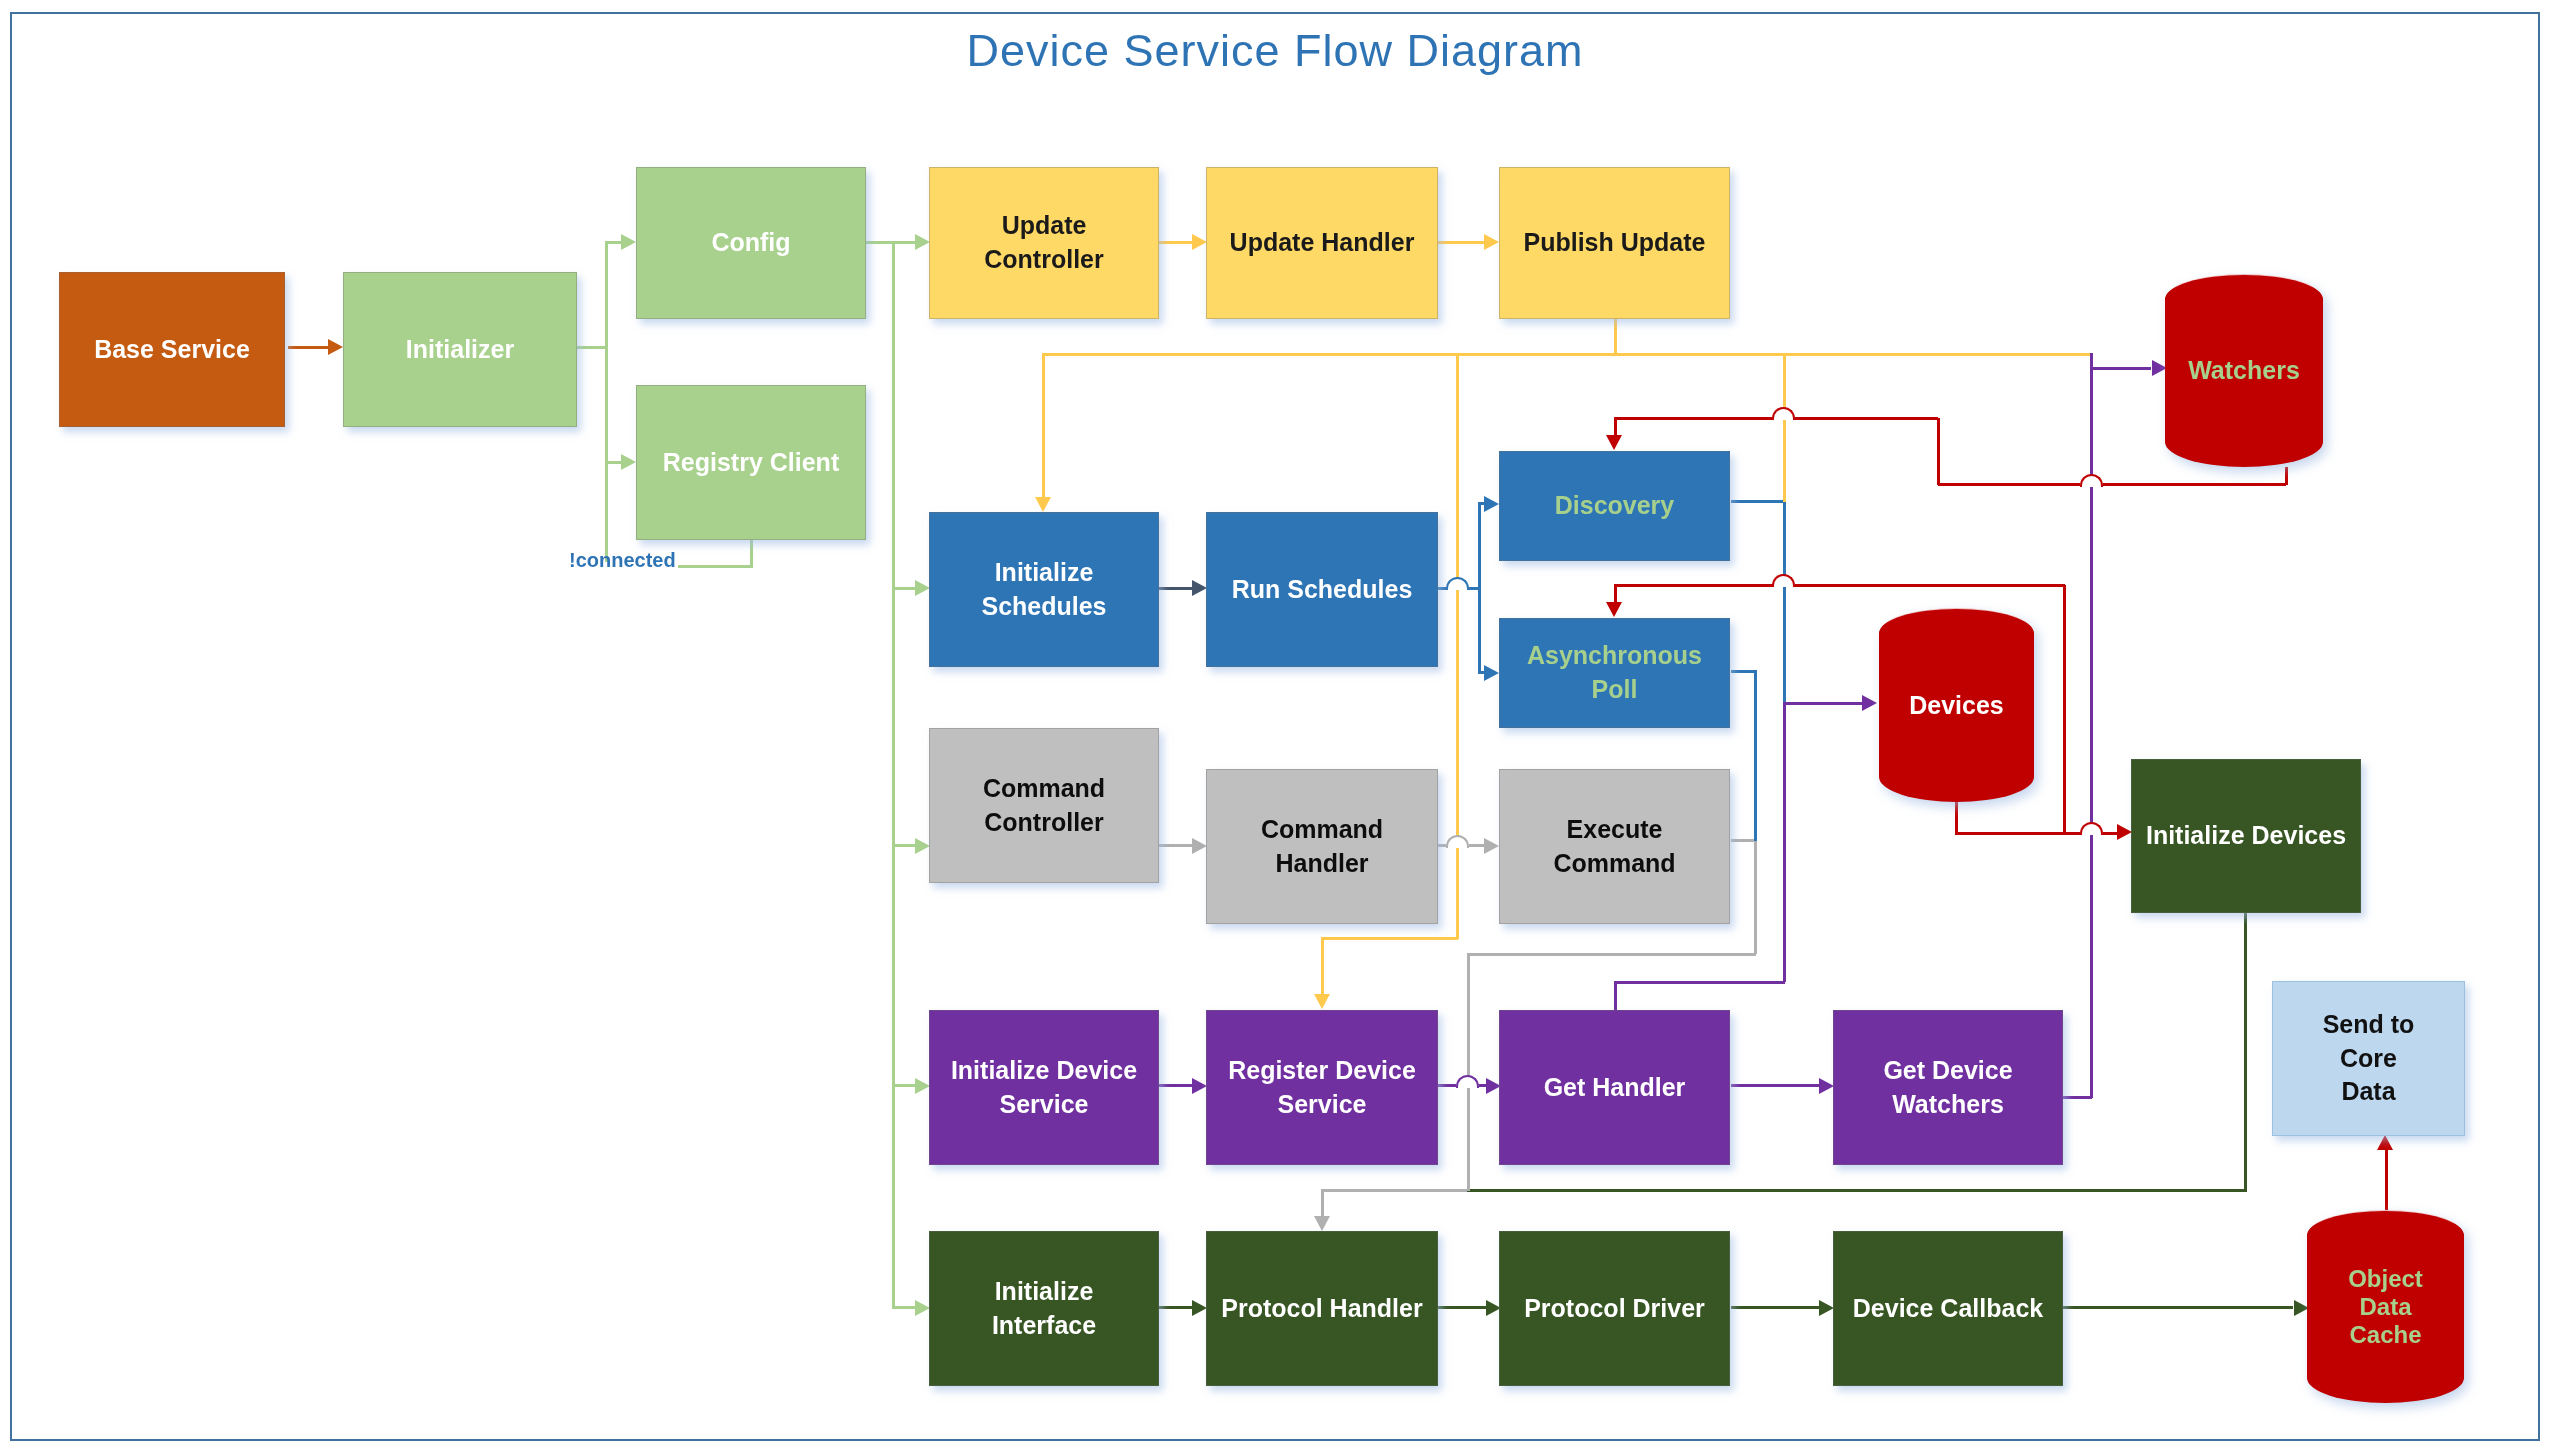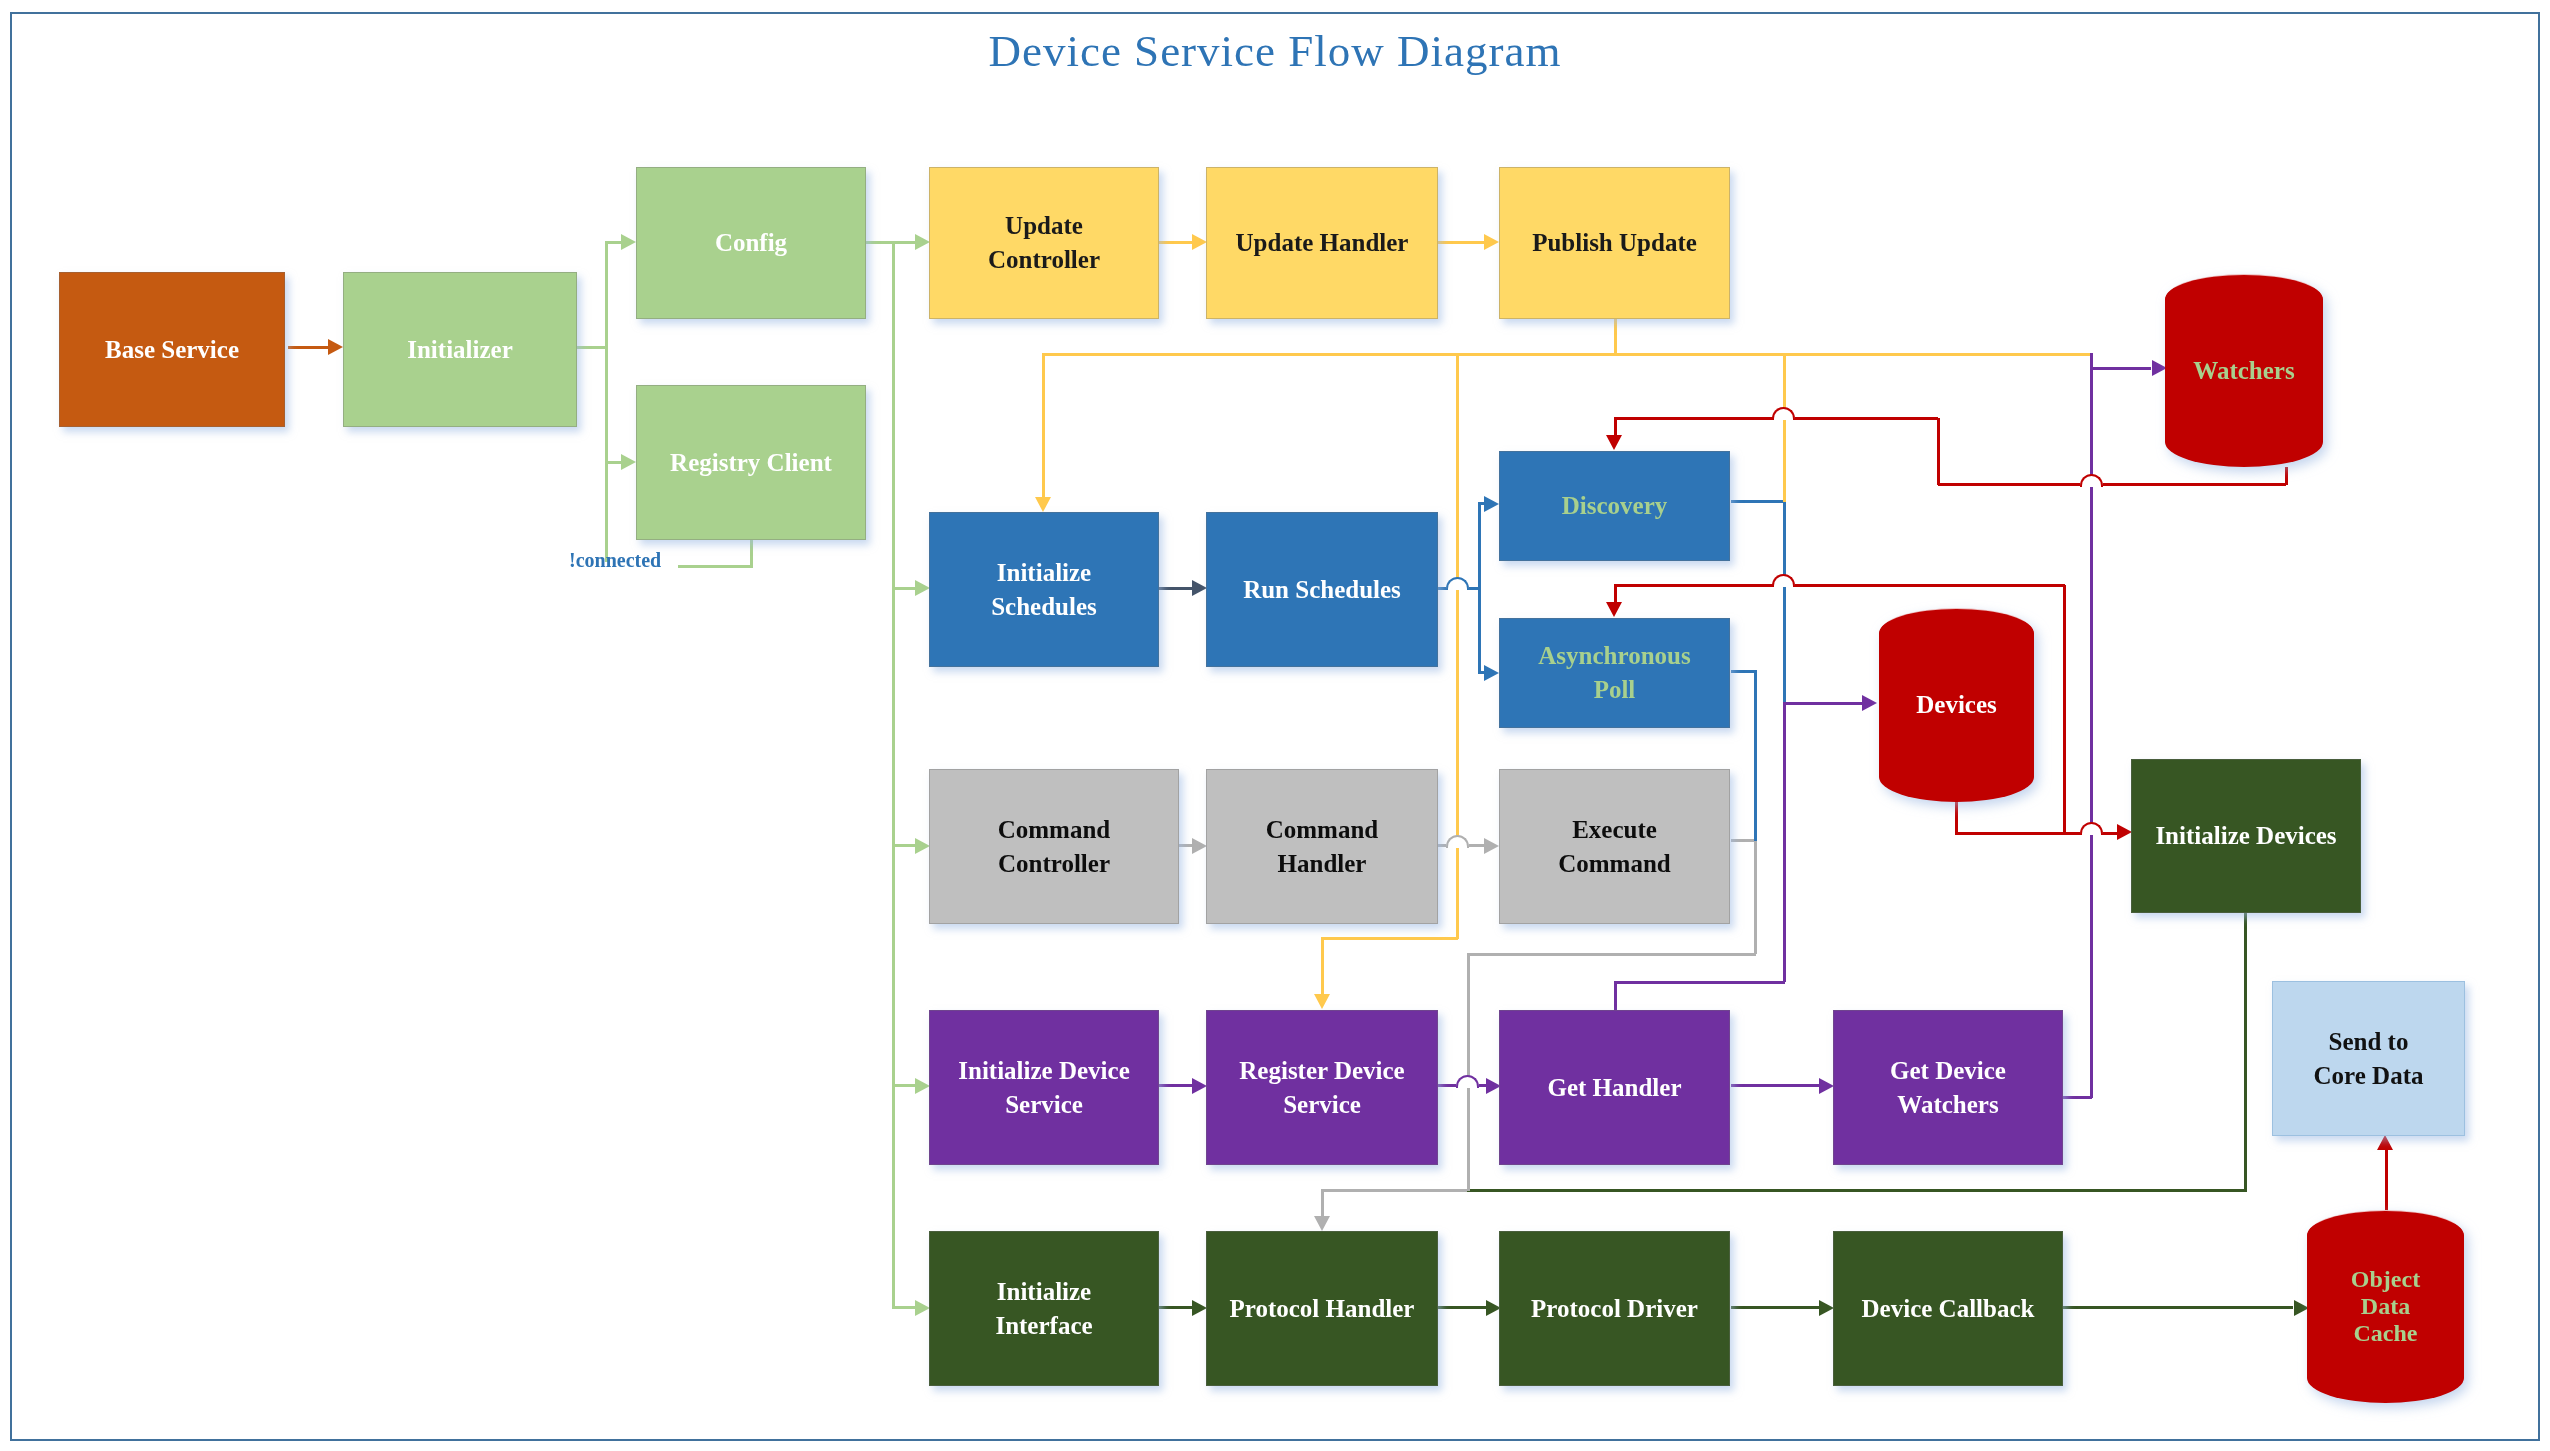--- a/index.html
+++ b/index.html
@@ -1,17 +1,17 @@
 <!DOCTYPE html>
 <html style="--p-orange: #C55A11; --p-light-green: #A9D18E; --p-yellow-box: #FFD966; --p-yellow-line: #FFC94D; --p-blue: #2E75B6; --p-slate: #44546A; --p-gray-box: #BFBFBF; --p-gray-line: #B0B0B0; --p-purple: #7030A0; --p-red: #C00000; --p-dark-green: #375623; --p-light-blue: #BDD7EE; --p-label-green: #A8D08D; --p-title-blue: #2E74B5; --p-frame-blue: #41719C;"><head>
 <meta charset="utf-8">
 <style>
   html,body{margin:0;padding:0;background:#fff;}
   #canvas{position:relative;width:2550px;height:1451px;background:#ffffff;
-          font-family:Liberation Serif, serif;overflow:hidden;}
+          font-family:Liberation Sans, sans-serif;overflow:hidden;}
   .frame{position:absolute;left:9.6px;top:11.5px;right:9.6px;bottom:9.6px;
          border:2.9px solid var(--p-frame-blue,#41719C);pointer-events:none;}
   .title{position:absolute;left:0;right:0;top:25px;text-align:center;
          font-size:45px;font-weight:400;letter-spacing:1px;color:var(--p-title-blue,#2E74B5);}
   
   .box{position:absolute;display:flex;align-items:center;justify-content:center;
        text-align:center;font-weight:bold;font-size:25px;line-height:1.35;
        box-sizing:border-box;padding:7.7px 15.4px;
        border:1px solid rgba(110,110,110,.35);
        box-shadow:3.8px 4.8px 7.7px rgba(156,185,227,.55);}
@@ -209,21 +209,21 @@
   <div class="box b-blue" style="left:1206px;top:512px;width:232px;height:155px">
       <span>Run Schedules</span>
     </div>
   <div class="box b-blue gtext" style="left:1499px;top:451px;width:231px;height:110px">
       <span>Discovery</span>
     </div>
   <div class="box b-blue gtext" style="left:1499px;top:618px;width:231px;height:110px">
       <span>Asynchronous Poll</span>
     </div>
 
-  <div class="box b-gray narrow" style="left:929px;top:769px;width:250px;height:155px">
+  <div class="box b-gray narrow" style="left:929px;top:728px;width:230px;height:155px">
       <span>Command Controller</span>
     </div>
   <div class="box b-gray narrow" style="left:1206px;top:769px;width:232px;height:155px">
       <span>Command Handler</span>
     </div>
   <div class="box b-gray narrow" style="left:1499px;top:769px;width:231px;height:155px">
       <span>Execute Command</span>
     </div>
   <div class="box b-dkgreen pad-s" style="left:2131px;top:759px;width:230px;height:154px">
       <span>Initialize Devices</span>

